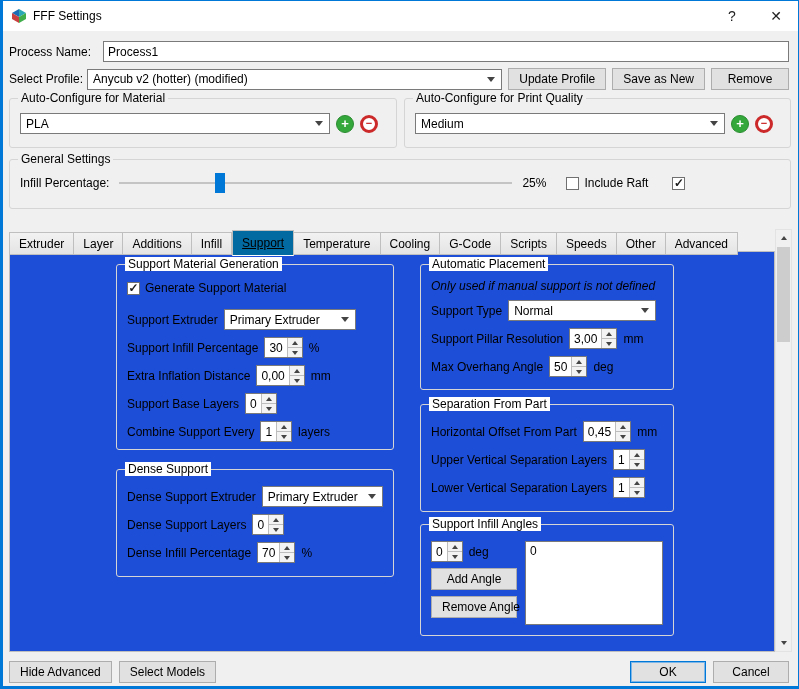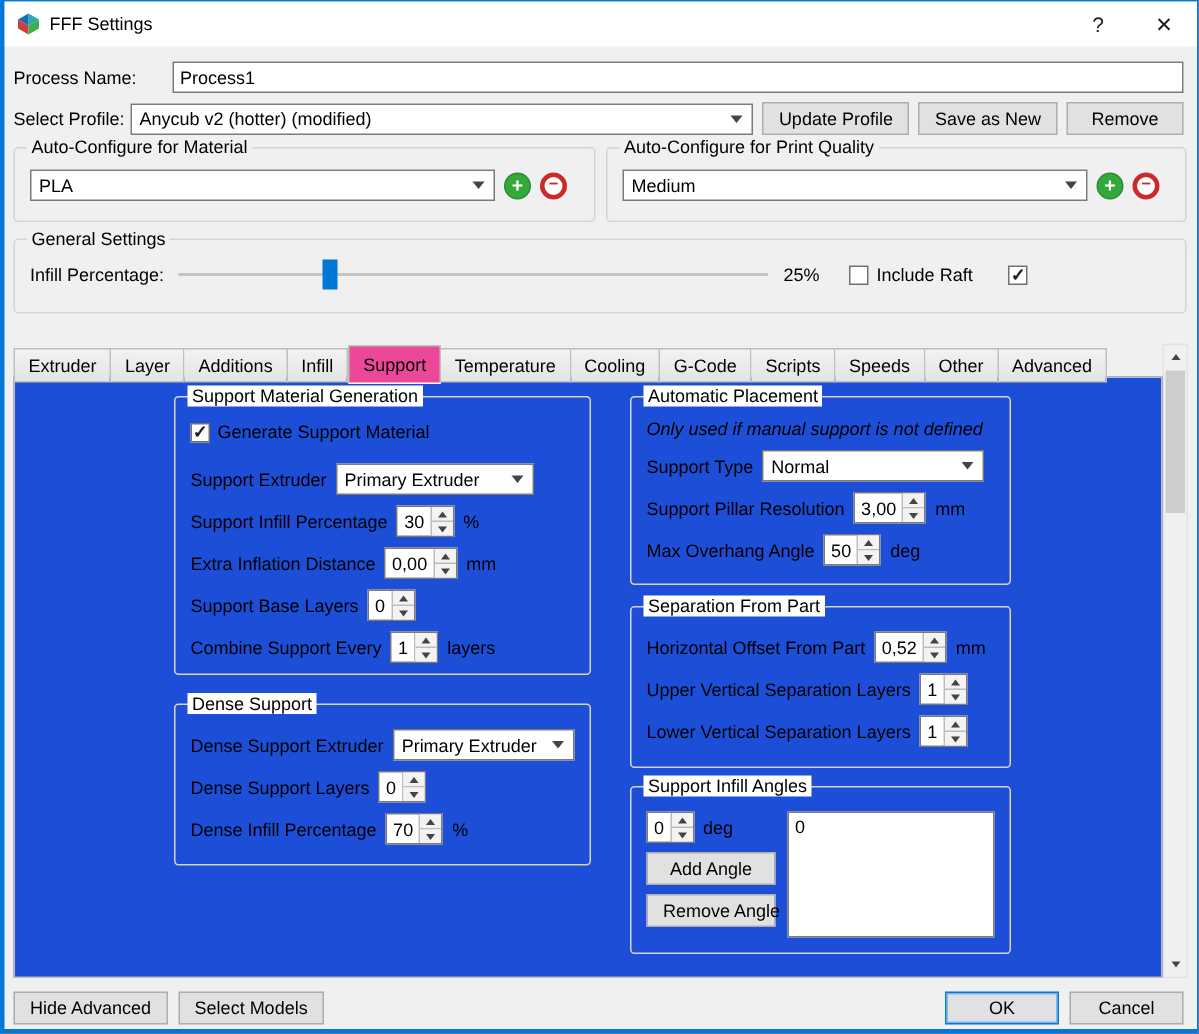--- a/index.html
+++ b/index.html
@@ -31,37 +31,37 @@
   .spin .sb:first-child { border-bottom:1px solid #bdbdbd; }
   .cb { width:13px; height:13px; border:1px solid #707070; background:#fff; display:inline-flex; align-items:center; justify-content:center; flex:none; }
   .cb.checked::after { content:"✓"; font-size:12px; font-weight:bold; color:#1c1c1c; margin-top:-1px; }
   .cbrow { display:inline-flex; align-items:center; gap:5px; }
   
   .group { position:absolute; border:1px solid #d5d5d5; border-radius:3px; }
   .group > .gtitle { position:absolute; top:-8px; left:8px; background:#f0f0f0; padding:0 3px; white-space:nowrap; }
   .pane .group > .gtitle { background:#ffffff; }
   .grow { display:flex; align-items:center; gap:6px; margin:7px 10px 0 10px; }
   
-  .row-process { position:absolute; top:40px; left:6px; right:9px; display:flex; align-items:center; gap:24px; }
+  .row-process { position:absolute; top:40px; left:6px; right:9px; display:flex; align-items:center; gap:12px; }
   .row-profile { position:absolute; top:67px; left:6px; right:9px; display:flex; align-items:center; gap:6px; }
   .g-material { top:97px; left:6px; width:388px; height:50px; }
   .g-quality  { top:97px; left:401px; width:387px; height:50px; }
   .g-general  { top:158px; left:6px; width:782px; height:50px; }
   .pm { width:18px; height:18px; border-radius:50%; display:inline-flex; align-items:center; justify-content:center; font-weight:bold; font-size:13px; line-height:1; flex:none; }
   .pm.plus  { background:#35a83c; color:#fff; border:1px solid #2a8c30; }
   .pm.minus { background:#fff; color:#cc2a2a; border:3px solid #cc2a2a; font-size:11px; }
   
   .slider { position:relative; height:20px; flex:none; }
   .slider .track { position:absolute; left:0; right:0; top:9px; height:2px; background:#c4c4c4; }
   .slider .handle { position:absolute; top:0; width:10px; height:20px; background:#0078d7; }
   
   .tabbar { position:absolute; top:228px; left:6px; display:flex; align-items:flex-end; z-index:2; }
   .tab { padding:4px 9px 3px 9px; background:linear-gradient(#f2f2f2,#e4e4e4); border:1px solid #bfbfbf; border-left:none; white-space:nowrap; cursor:default; }
   .tab:first-child { border-left:1px solid #bfbfbf; }
-  .tab.active { background:#ec4899; border-bottom:1px solid #ffffff; padding-top:5px; padding-bottom:5px; position:relative; top:1px; border-left:1px solid #bfbfbf; }
+  .tab.active { background:#0369a1; border-bottom:1px solid #ffffff; padding-top:5px; padding-bottom:5px; position:relative; top:1px; border-left:1px solid #bfbfbf;text-decoration:underline; }
   .pane { position:absolute; top:250px; left:6px; width:766px; height:401px; background:#1d4ed8; border:1px solid #bfbfbf; z-index:1; }
   
   .g-gen   { left:106px; top:12px;  width:278px; height:186px; }
   .g-dense { left:106px; top:217px; width:278px; height:108px; }
   .g-place { left:410px; top:12px;  width:254px; height:126px; }
   .g-sep   { left:410px; top:152px; width:254px; height:108px; }
   .g-ang   { left:410px; top:272px; width:254px; height:112px; }
   .note { font-style:italic; }
   
   .ang-body { display:flex; gap:8px; margin:8px 10px 0 10px; }
@@ -340,21 +340,21 @@
         </div>
         <span>deg</span>
       </div>
     </div>
 
     <div class="group g-sep">
       <span class="gtitle">Separation From Part</span>
       <div class="grow" style="margin-top:16px;">
         <span class="lbl">Horizontal Offset From Part</span>
         <div class="spin">
-          <span class="val">0,52</span>
+          <span class="val">0,45</span>
           <span class="btns">
               <span class="sb">
                 <span class="tri-up-s"></span>
               </span>
               <span class="sb">
                 <span class="tri-down-s"></span>
               </span>
             </span>
         </div>
         <span>mm</span>

